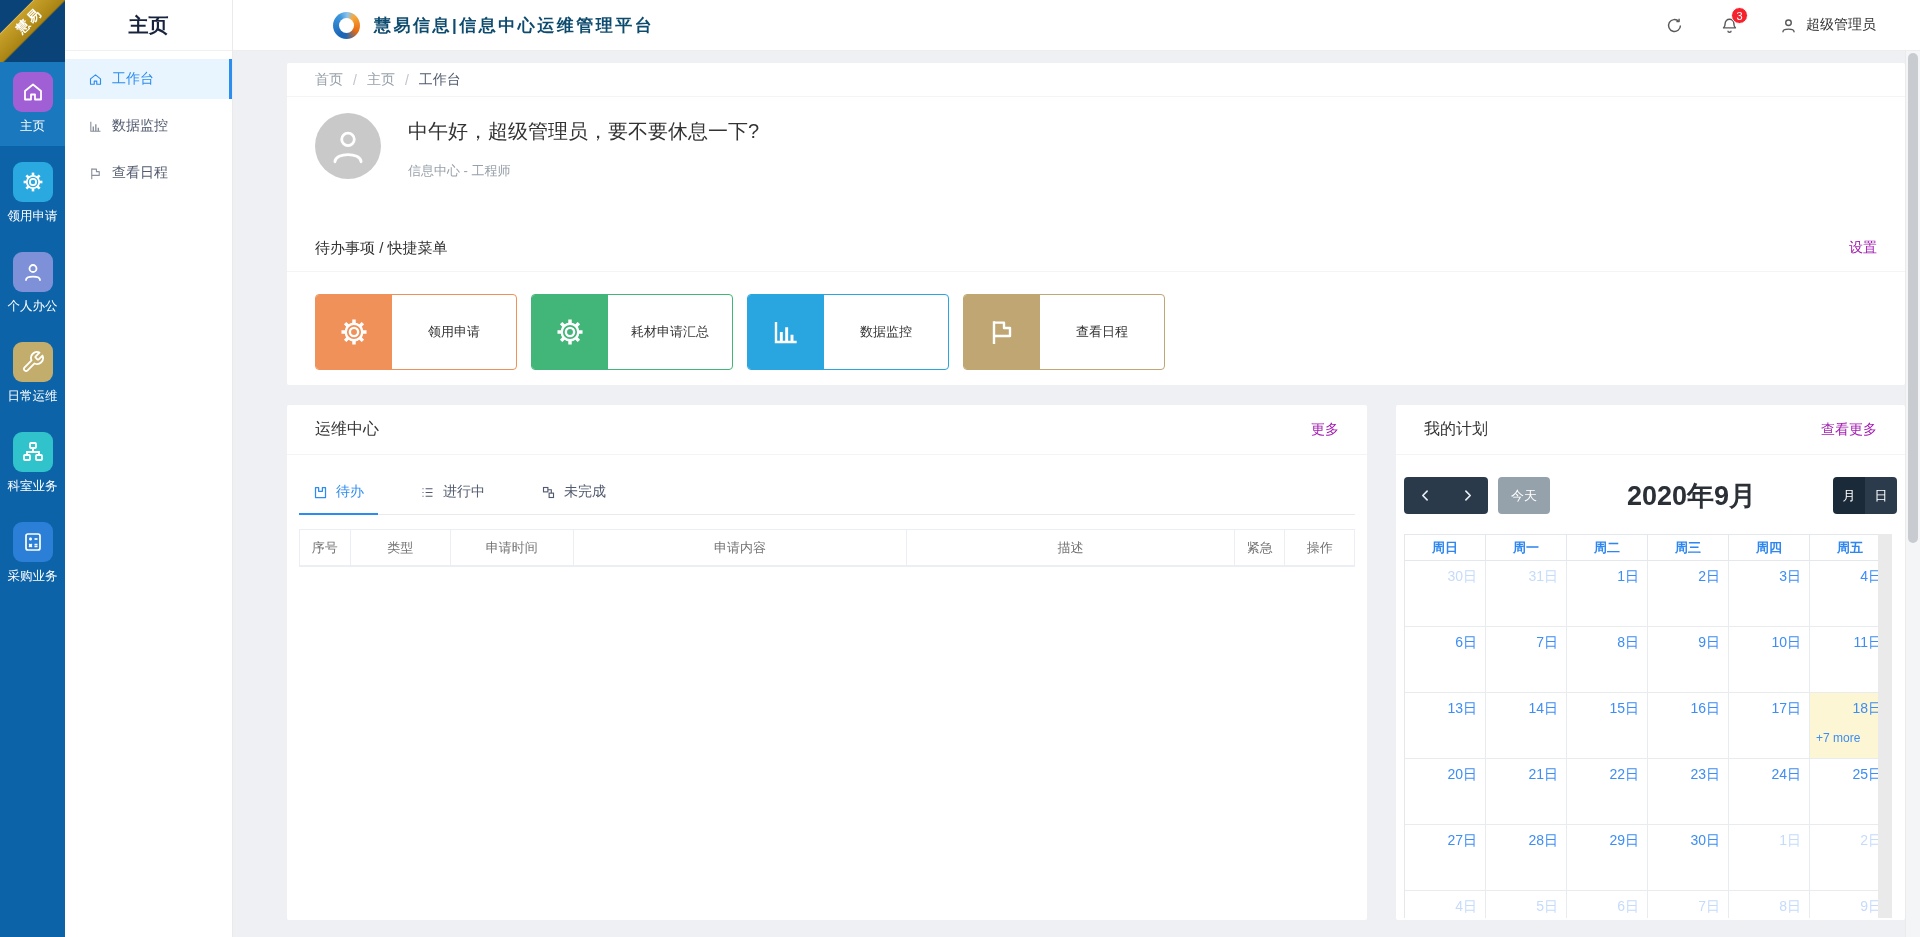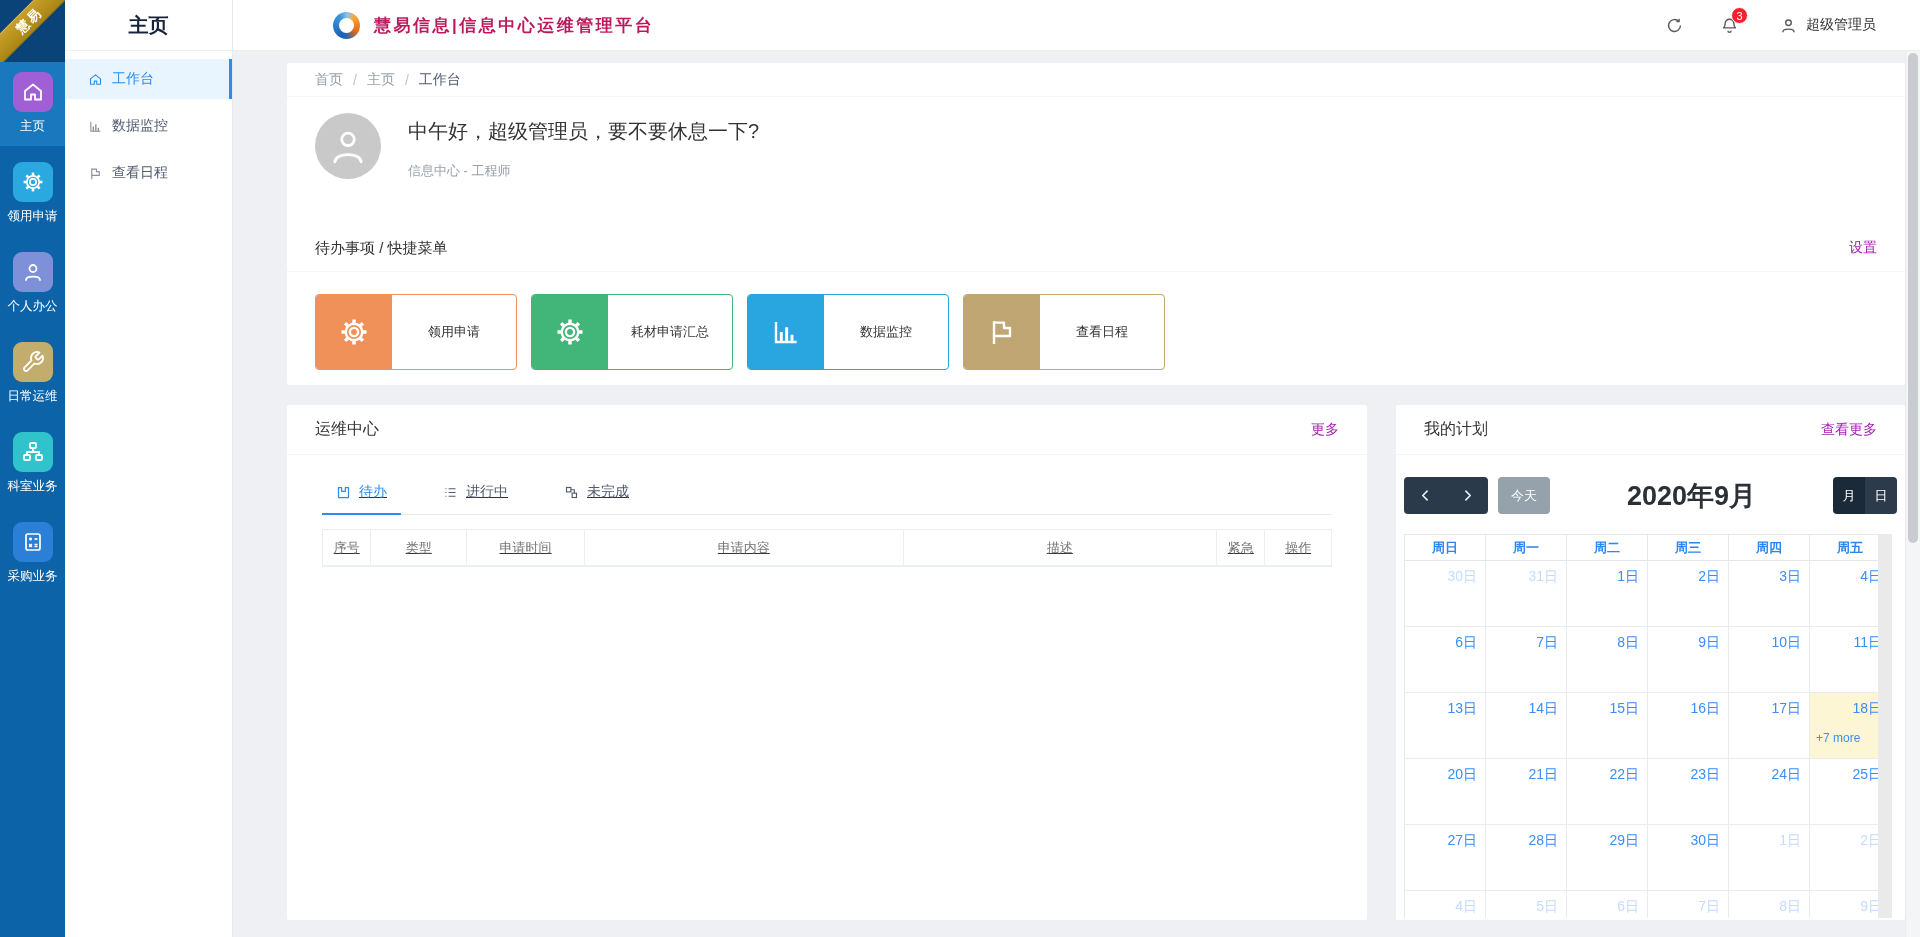--- a/index.html
+++ b/index.html
@@ -36,21 +36,21 @@
   .sub-item .sub-icn { color:#8a919c; }
   .sub-item .sub-icn svg { width:15px; height:15px; }
   .sub-item.active { background:#e8f5fe; color:#2d8cf0; border-right:3px solid #2d8cf0; }
   .sub-item.active .sub-icn { color:#2d8cf0; }
 
   
   .app-header { position:absolute; left:233px; top:0; width:1687px; height:51px; background:#fff; border-bottom:1px solid #ededed; display:flex; align-items:center; padding:0 44px 0 100px; }
   .logo { width:27px; height:27px; border-radius:50%; position:relative; flex:none;
     background:conic-gradient(from 215deg,#1c66b8 0deg,#3e97dd 110deg,#8cc4ec 150deg,#f6a93b 185deg,#e86a12 265deg,#1c66b8 330deg); }
   .logo::after { content:""; position:absolute; inset:6px; background:#fff; border-radius:50%; }
-  .app-title { margin-left:14px; font-size:17px; font-weight:bold; color:#be185d; letter-spacing:2.5px; }
+  .app-title { margin-left:14px; font-size:17px; font-weight:bold; color:#0c4a6e; letter-spacing:2.5px; }
   .hdr-spacer { flex:1; }
   .hicn { color:#595959; cursor:pointer; position:relative; }
   .hicn svg { width:19px; height:19px; }
   .hdr-refresh { margin-right:36px; }
   .hdr-bell { margin-right:40px; }
   .badge { position:absolute; top:-9px; left:11px; min-width:17px; height:17px; border-radius:9px; background:#f5222d; color:#fff; font-size:11px; line-height:17px; text-align:center; padding:0 3px; border:1px solid #fff; }
   .hdr-user { display:flex; align-items:center; gap:8px; cursor:pointer; }
   .hdr-username { font-size:14px; color:#333; }
 
   
@@ -79,21 +79,21 @@
   .link { font-size:14px; color:#a21caf; cursor:pointer; }
   .qc-row { display:flex; gap:14px; padding:22px 28px 0; }
   .quick-card { width:202px; height:76px; border:1px solid; border-radius:4px; display:flex; overflow:hidden; cursor:pointer; background:#fff; }
   .qc-icon { width:76px; flex:none; display:flex; align-items:center; justify-content:center; color:#fff; }
   .qc-icon svg { width:32px; height:32px; }
   .qc-label { flex:1; display:flex; align-items:center; justify-content:center; font-size:13px; color:#333; }
 
   
   .panel-head { height:50px; display:flex; align-items:center; justify-content:space-between; padding:0 28px; border-bottom:1px solid #f2f4f6; }
   .panel-title { font-size:16px; color:#333; }
-  .ops-body { padding:28px 35px 0;text-decoration:underline; }
+  .ops-body { padding:28px 12px 0; }
   .tabs { display:flex; border-bottom:1px solid #e8eaec; }
   .tab { display:flex; align-items:center; gap:8px; font-size:14px; color:#515a6e; padding:0 14px 12px; margin-right:28px; cursor:pointer; border-bottom:2px solid transparent; margin-bottom:-1px; }
   .tab .t-icn svg { width:15px; height:15px; }
   .tab.active { color:#2d8cf0; border-bottom-color:#2d8cf0; }
   .otable { margin-top:14px; border:1px solid #ebeef2; }
   .thead { display:flex; height:36px; border-bottom:1px solid #ebeef2; }
   .th { display:flex; align-items:center; justify-content:center; font-size:13px; color:#737373; font-weight:500; border-right:1px solid #ebeef2; }
   .th:last-child { border-right:none; }
   .tbody { height:176px; position:relative; }
   .empty { position:absolute; left:0; right:0; top:50%; transform:translateY(-50%); text-align:center; }

